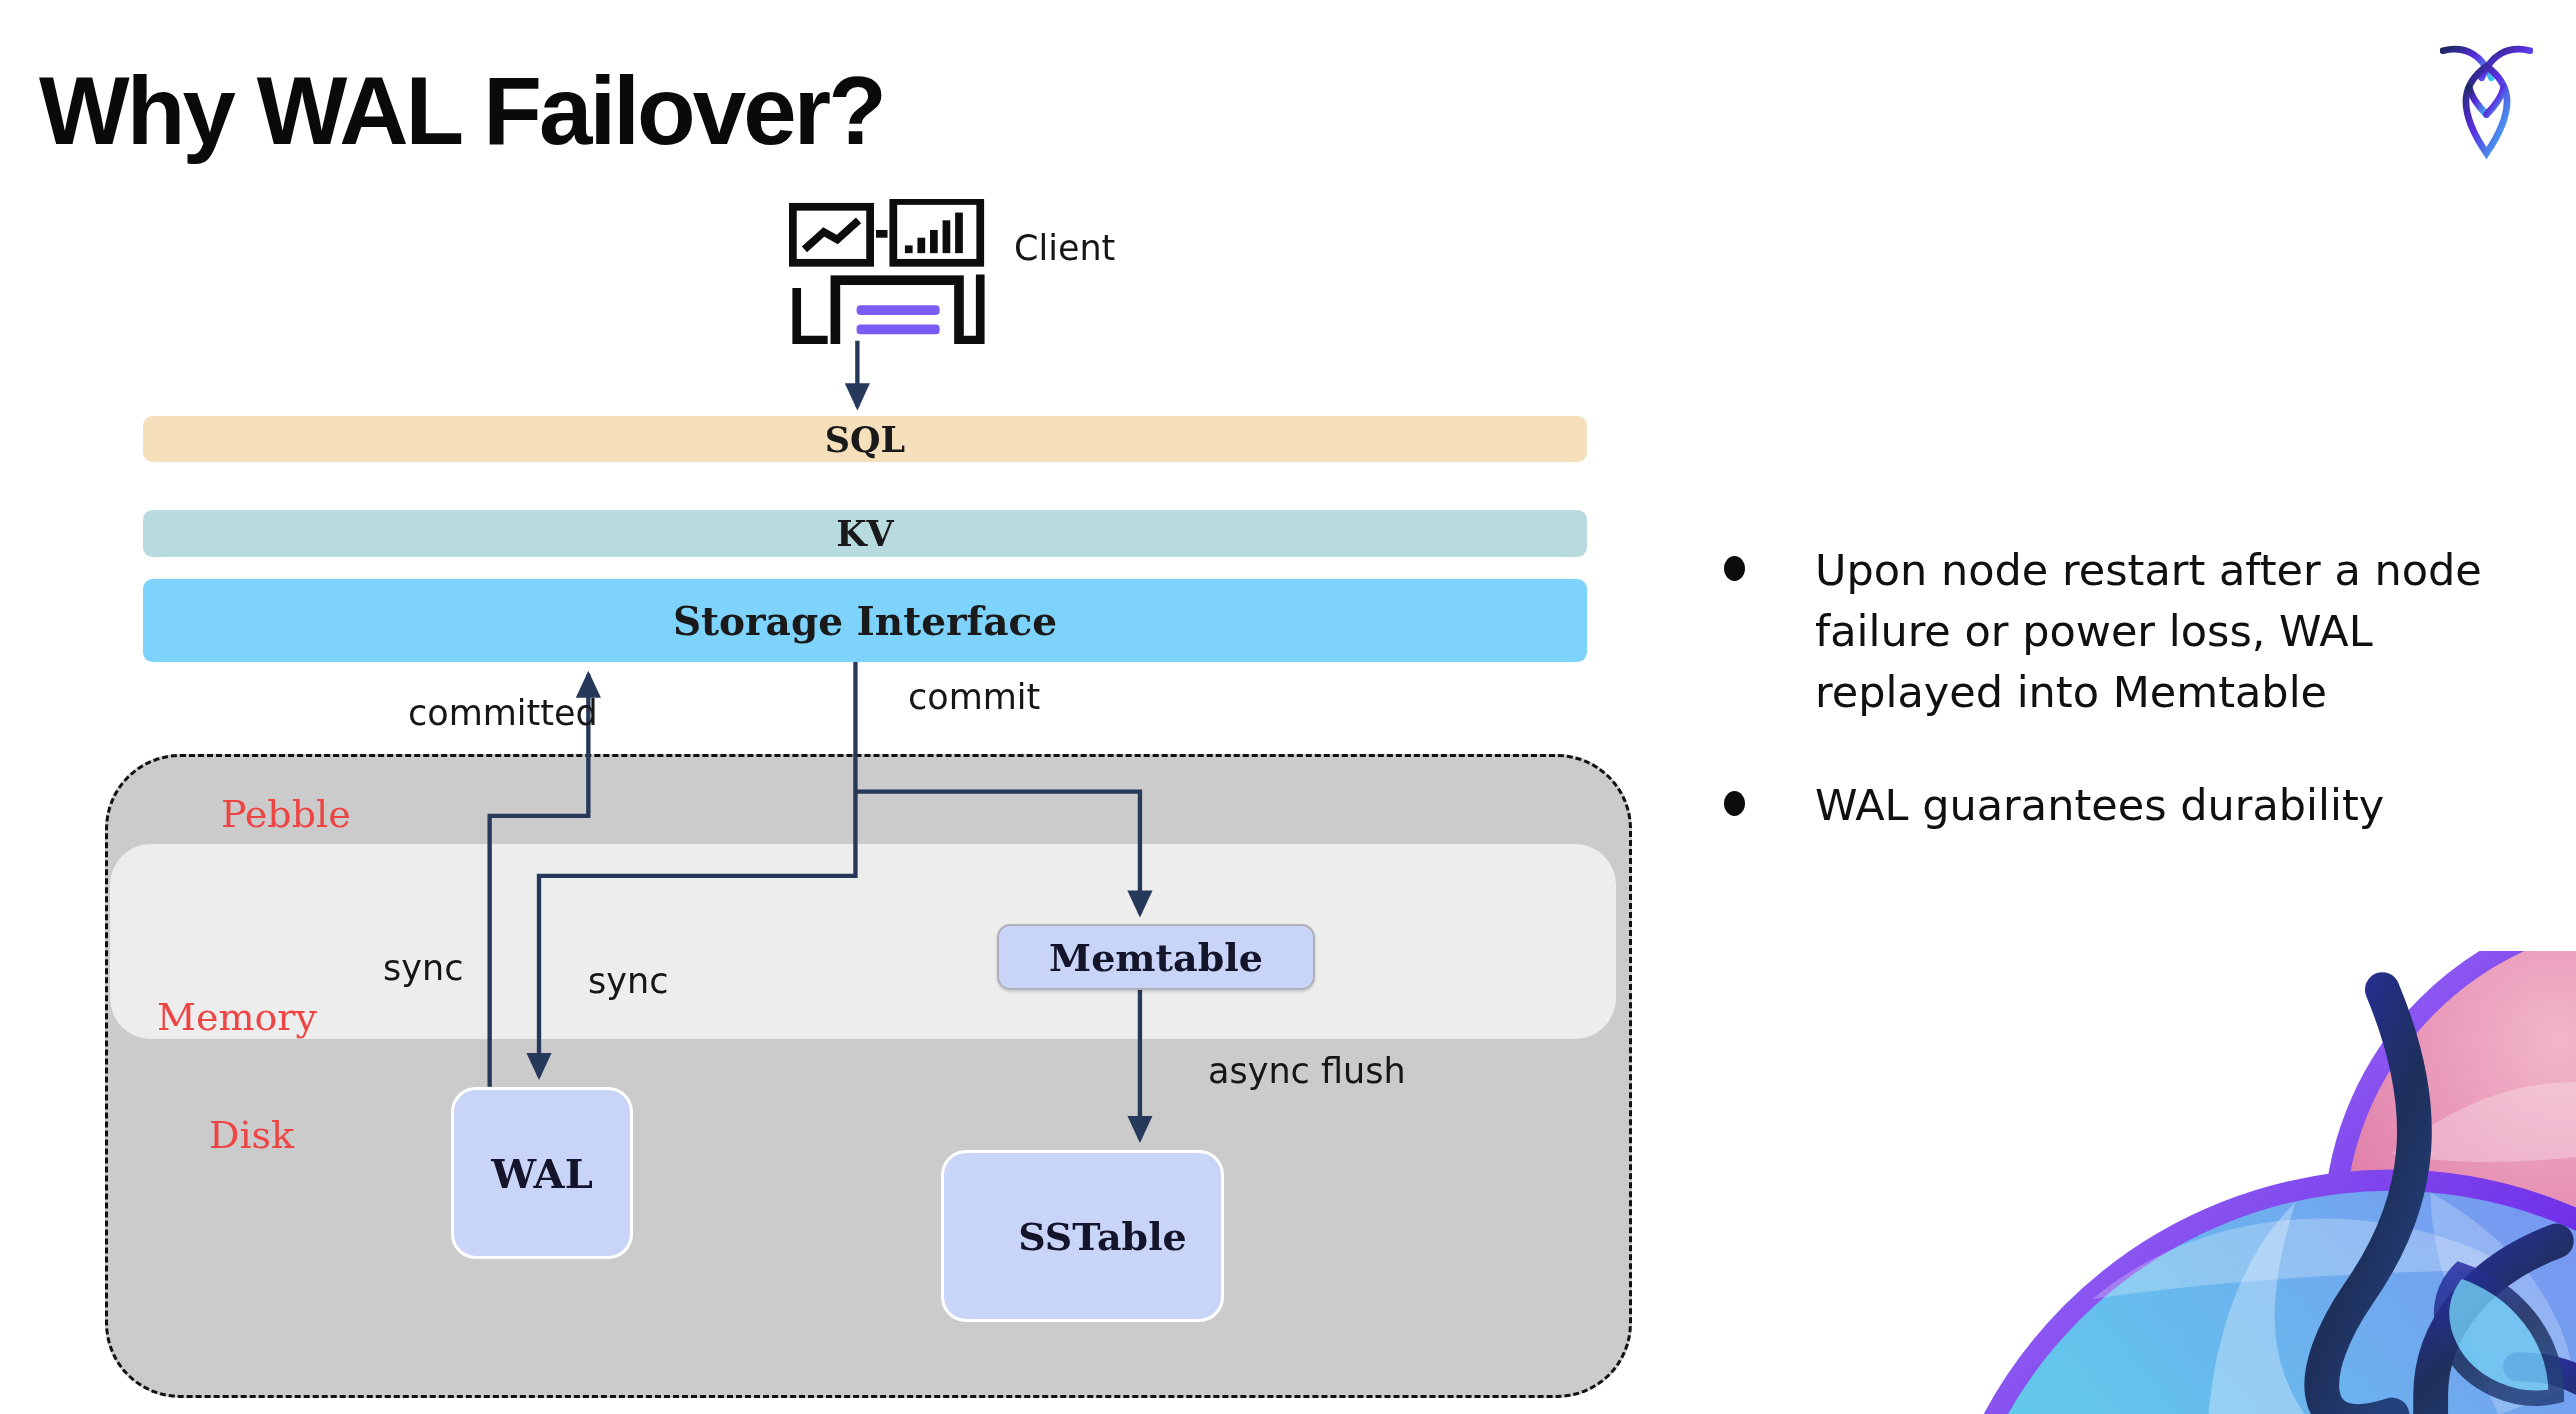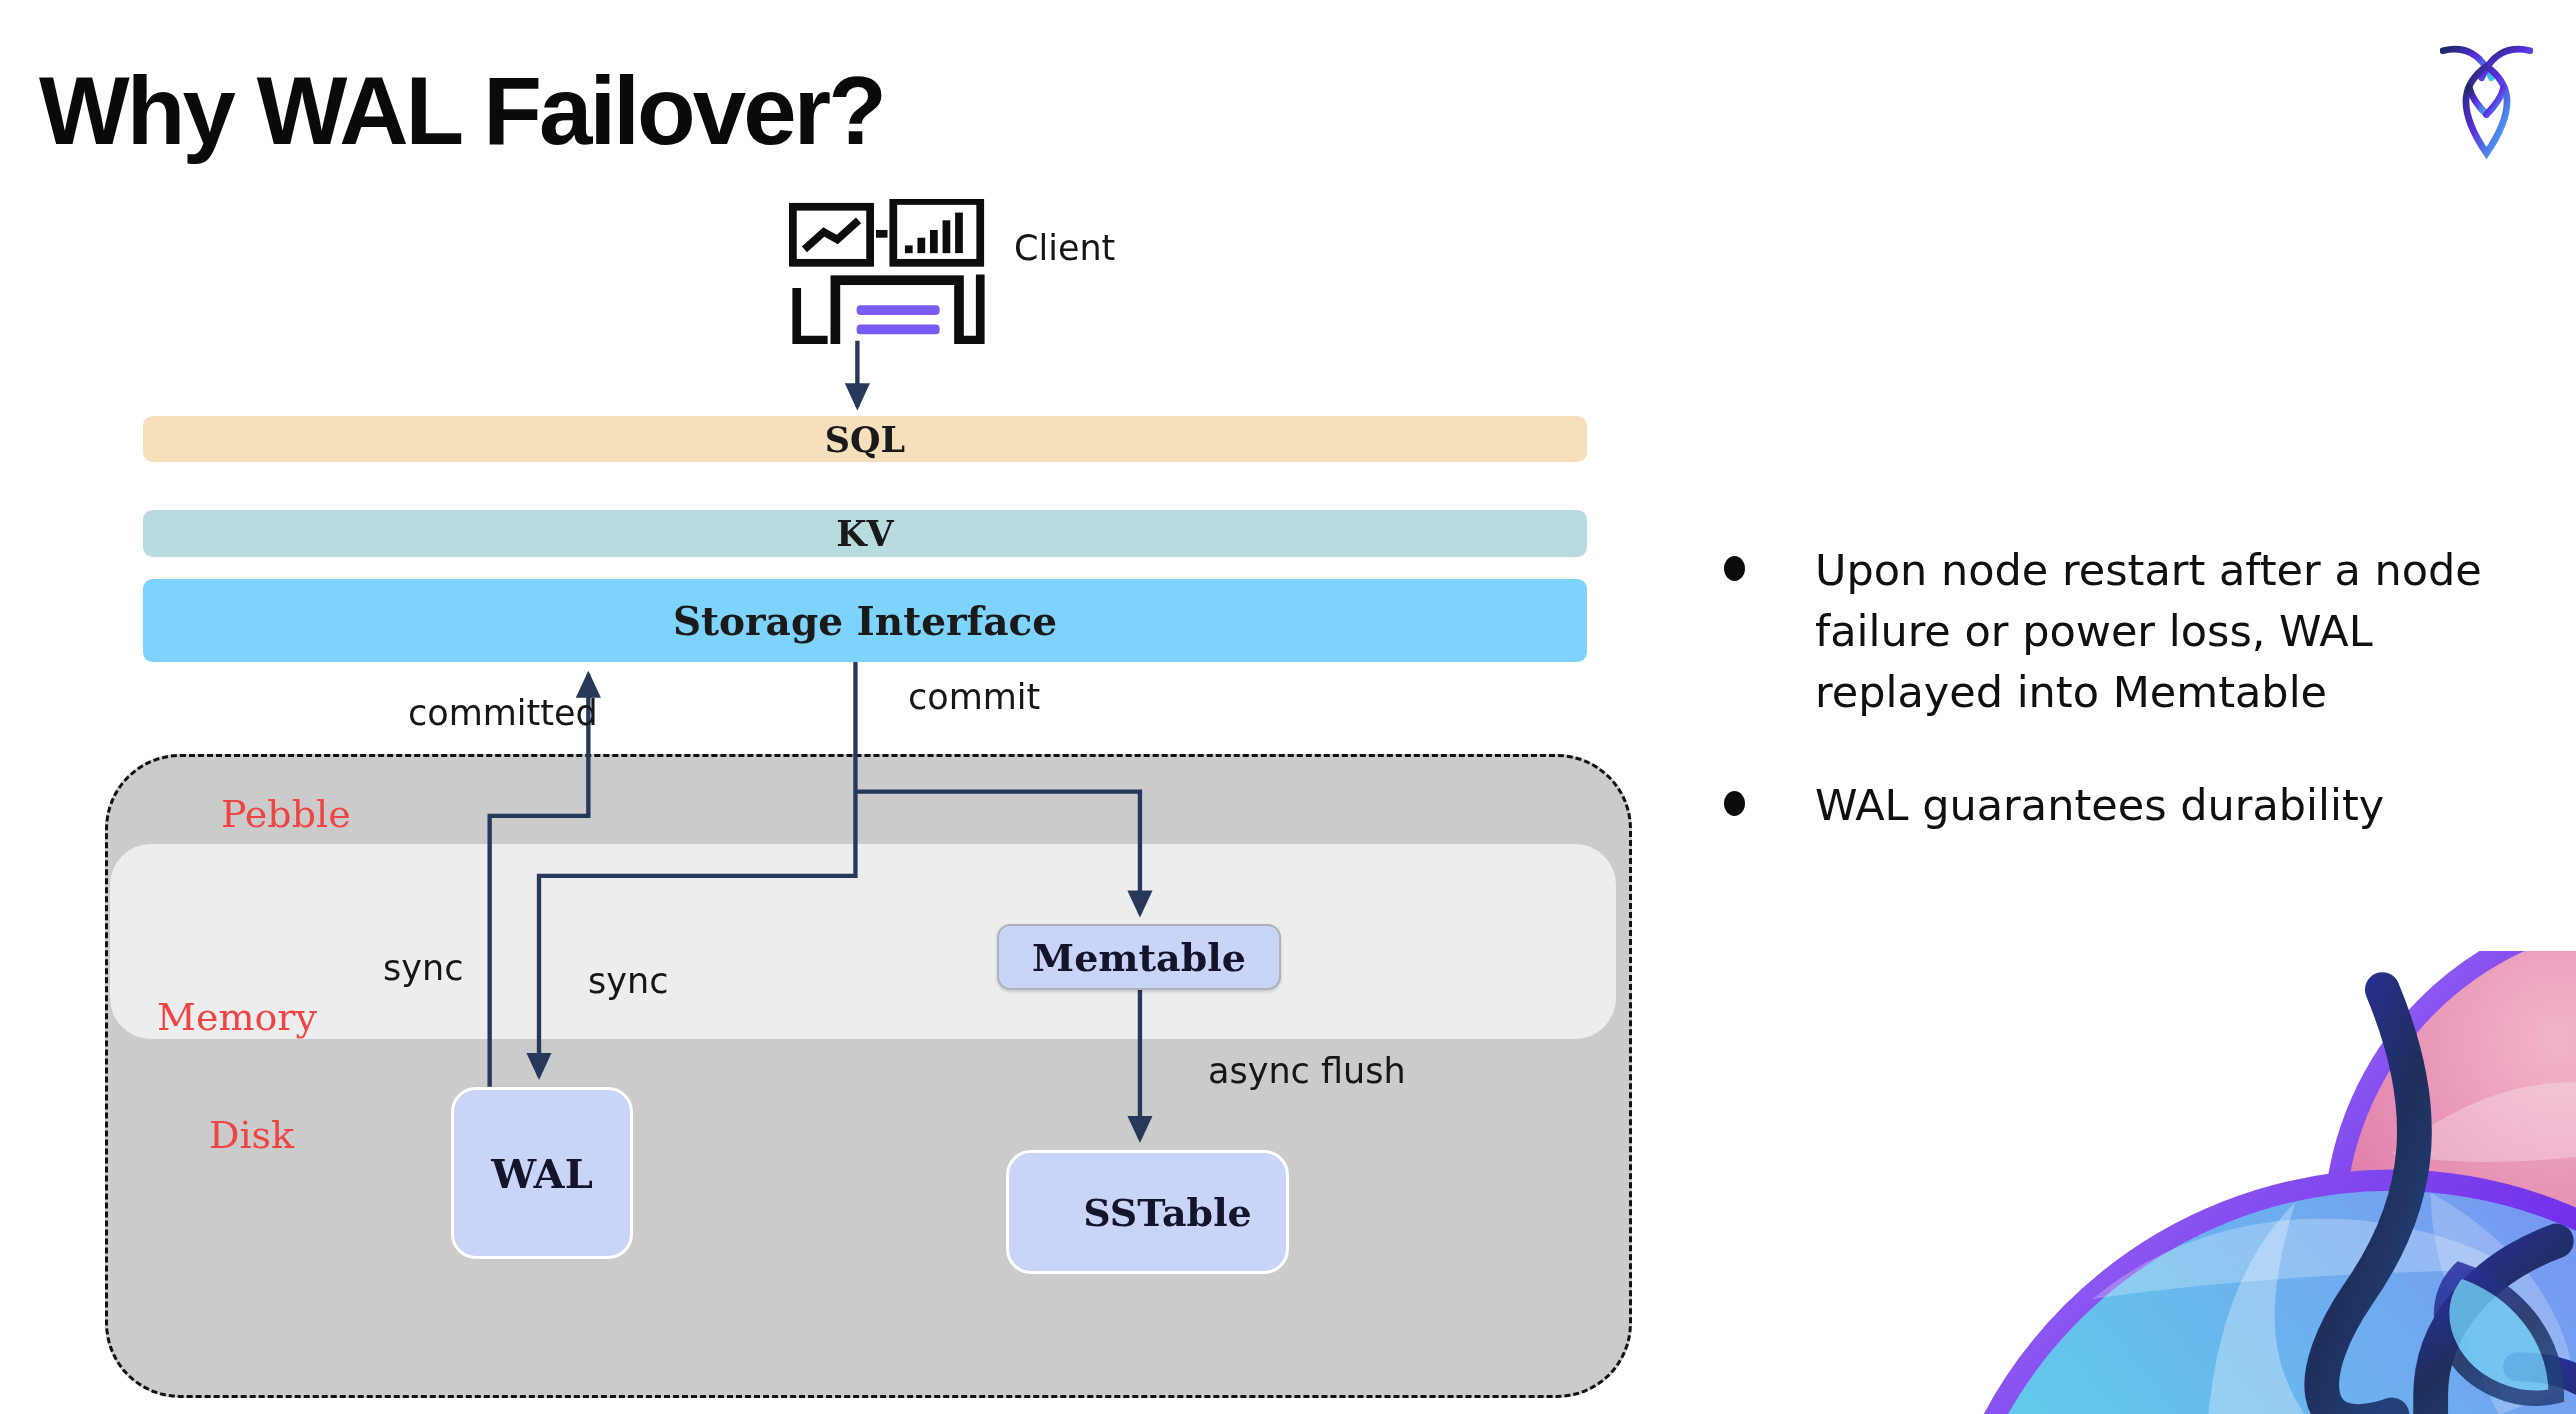--- a/index.html
+++ b/index.html
@@ -47,22 +47,22 @@
   .lbl-disk{left:209px;top:1113px;}
 
   
   .node{
     display:flex;align-items:center;justify-content:center;
     background:#c9d5f8;box-sizing:border-box;
     font-family:"DejaVu Serif","Liberation Serif",serif;
     font-weight:bold;color:#14142a;
   }
   .node-wal{left:451px;top:1087px;width:182px;height:172px;border:3.9px solid #ffffff;border-radius:25px;font-size:40px;}
-  .node-memtable{left:997px;top:924px;width:284px;height:66px;border:2.9px solid #b0b0b8;border-radius:13.5px;font-size:38px;box-shadow:0 1.9px 2.9px rgba(0,0,0,0.15);}
-  .node-sstable{left:1006px;top:1150px;width:283px;height:124px;border:3.9px solid #ffffff;border-radius:25px;font-size:38px;padding-left:40px;}
+  .node-memtable{left:997px;top:924px;width:318px;height:66px;border:2.9px solid #b0b0b8;border-radius:13.5px;font-size:38px;box-shadow:0 1.9px 2.9px rgba(0,0,0,0.15);}
+  .node-sstable{left:941px;top:1150px;width:283px;height:172px;border:3.9px solid #ffffff;border-radius:25px;font-size:38px;padding-left:40px;}
 
   
   .edge-label{font-size:35px;color:#161616;}
   .lbl-client{left:1014px;top:228px;}
   .lbl-committed{left:408px;top:693px;}
   .lbl-commit{left:908px;top:677px;}
   .lbl-sync1{left:383px;top:948px;}
   .lbl-sync2{left:588px;top:961px;}
   .lbl-async{left:1208px;top:1051px;}
 

